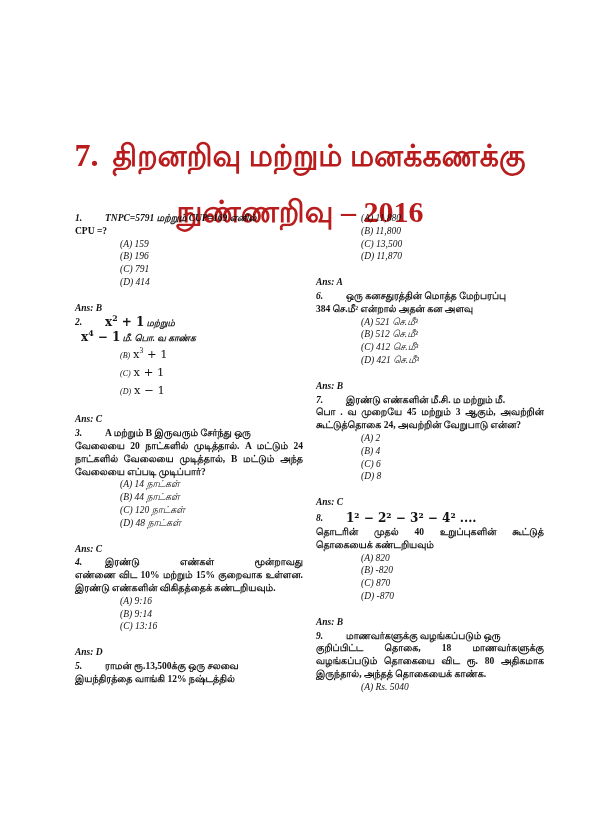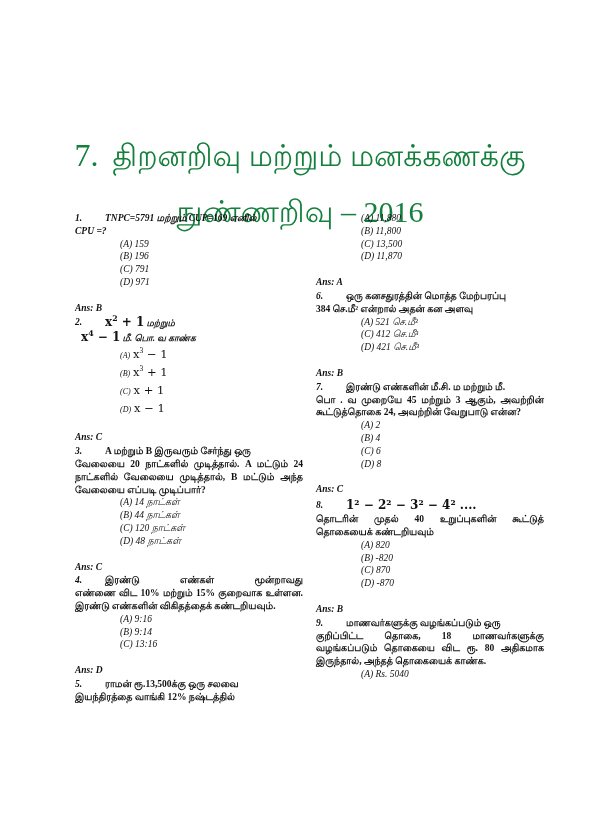--- a/index.html
+++ b/index.html
@@ -1,20 +1,20 @@
 <!DOCTYPE html>
 <html><head>
   <meta charset="utf-8">
   <style>
     * { margin: 0; padding: 0; box-sizing: border-box; }
     html, body { width: 600px; height: 823px; background: #ffffff; overflow: hidden; }
     body { position: relative; color: #111; font-family: "Liberation Serif", serif; }
 
     .title-block { position: absolute; left: 0; top: 138px; width: 600px; text-align: center; }
-    .title-line { font-family: "Liberation Serif", serif; font-weight: normal; color: #15803d; }
+    .title-line { font-family: "Liberation Serif", serif; font-weight: bold; color: #b91c1c; }
     .title-line1 { font-size: 30px; line-height: 34px; }
     .title-line2 { font-size: 30px; line-height: 34px; margin-top: 22px; }
     .title-num { font-size: 32px; margin-right: 14px; }
     .title-year { font-size: 30px; }
 
     .col { position: absolute; top: 212px; width: 228px; font-size: 9.5px; line-height: 12.8px; }
     .col-left { left: 75px; }
     .col-right { left: 316px; }
 
     .q { }
@@ -44,39 +44,38 @@
   </div>
 </div>
 
 <div class="col col-left">
 
   <div class="q">
     <div class="q-head">
       <span class="q-num">1.</span>
       <span class="q-text italic">TNPC=5791 மற்றும் CUP=169 எனில்</span>
     </div>
-    <div class="q-cont" style="font-style:italic">CPU =?</div>
+    <div class="q-cont" style="">CPU =?</div>
     <div class="opt">(A) 159</div>
     <div class="opt">(B) 196</div>
     <div class="opt">(C) 791</div>
-    <div class="opt">(D) 971</div>
+    <div class="opt">(D) 414</div>
     <div class="ans">Ans: B</div>
   </div>
 
   <div class="q">
     <div class="q-head">
       <span class="q-num">2.</span>
       <span class="q-text">
         <span class="math-big"><span>x</span><sup>2</sup><span> + 1</span></span><span style="font-style:italic;font-size:9px"> மற்றும்</span>
       </span>
     </div>
     <div class="q-cont" style="padding-left:6px;line-height:16px">
       <span class="math-big"><span>x</span><sup>4</sup><span> − 1</span></span><span style="font-style:italic;font-size:9px"> மீ. பொ. வ காண்க</span>
     </div>
-    <div class="opt opt-math"><span class="lbl">(A)</span> <span class="math">x</span><sup>3</sup><span class="math"> − 1</span></div>
     <div class="opt opt-math"><span class="lbl">(B)</span> <span class="math">x</span><sup>3</sup><span class="math"> + 1</span></div>
     <div class="opt opt-math"><span class="lbl">(C)</span> <span class="math">x</span><span class="math"> + 1</span></div>
     <div class="opt opt-math"><span class="lbl">(D)</span> <span class="math">x</span><span class="math"> − 1</span></div>
     <div class="ans">Ans: C</div>
   </div>
 
   <div class="q">
     <div class="q-head">
       <span class="q-num">3.</span>
       <span class="q-text" style="text-align:justify">A மற்றும் B இருவரும் சேர்ந்து ஒரு</span>
@@ -120,20 +119,21 @@
     <div class="ans">Ans: A</div>
   </div>
 
   <div class="q">
     <div class="q-head">
       <span class="q-num">6.</span>
       <span class="q-text">ஒரு கனசதுரத்தின் மொத்த மேற்பரப்பு</span>
     </div>
     <div class="q-cont">384 செ.மீ² என்றால் அதன் கன அளவு</div>
     <div class="opt">(A) 521 செ.மீ³</div>
+    <div class="opt">(B) 512 செ.மீ³</div>
     <div class="opt">(C) 412 செ.மீ³</div>
     <div class="opt">(D) 421 செ.மீ³</div>
     <div class="ans">Ans: B</div>
   </div>
 
   <div class="q">
     <div class="q-head">
       <span class="q-num">7.</span>
       <span class="q-text">இரண்டு எண்களின் மீ.சி. ம மற்றும் மீ.</span>
     </div>

